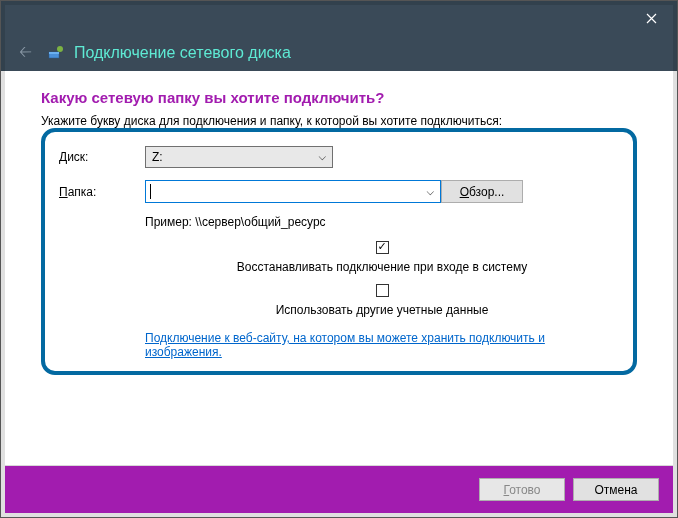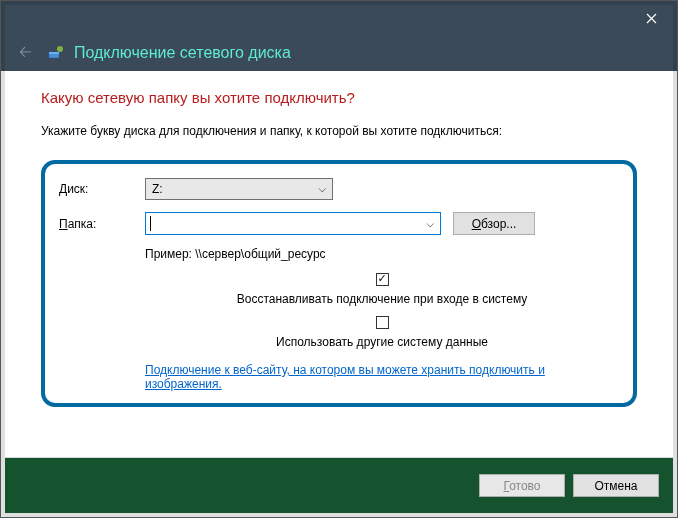--- a/index.html
+++ b/index.html
@@ -57,29 +57,28 @@
   .header-title {
     color: #5eead4;
     font-size: 16px;
   }
   .content {
     padding: 18px 40px 0 40px;
     background: #fff;
     position: relative;
   }
   .heading {
-    color: #b91c1c;
+    color: #a21caf;
     font-size: 15px;
-    font-weight: 400;
-    margin-bottom: 18px;
+    font-weight: 700;
+    margin-bottom: 8px;
   }
   .instruction {
     color: #000;
     font-size: 12px;
-    margin-bottom: 22px;
   }
   .highlight-box {
     border: 4px solid #0369a1;
     border-radius: 14px;
     padding: 14px 14px 12px 14px;
     position: relative;
   }
   .form-row {
     display: flex;
     align-items: center;
@@ -125,21 +124,20 @@
   .folder-chev {
     position: absolute;
     right: 6px;
     top: 5px;
     font-size: 10px;
     color: #333;
   }
   .browse-btn {
     width: 82px;
     height: 23px;
-    margin-left: 12px;
     border: 1px solid #adadad;
     background: #e1e1e1;
     font-size: 12px;
     display: flex;
     align-items: center;
     justify-content: center;
   }
   .indent { margin-left: 86px; }
   .example {
     font-size: 12px;
@@ -177,22 +175,22 @@
     text-decoration: underline;
     font-size: 12px;
     display: inline-block;
     margin-top: 4px;
   }
   .footer {
     position: absolute;
     bottom: 4px;
     left: 4px;
     right: 4px;
-    height: 56px;
-    background: #14532d;
+    height: 48px;
+    background: #a21caf;
     border-top: 1px solid #d8d8d8;
     display: flex;
     align-items: center;
     justify-content: flex-end;
     gap: 8px;
     padding: 14px 14px;
   }
   .footer-btn {
     width: 86px;
     height: 23px;
@@ -260,21 +258,21 @@
 
     <div class="indent example">Пример: \\сервер\общий_ресурс</div>
 
     <div class="indent checkbox-row">
       <span class="checkbox checked"></span>
       <span>Восстанавливать подключение при входе в систему</span>
     </div>
 
     <div class="indent checkbox-row">
       <span class="checkbox"></span>
-      <span>Использовать другие систему данные</span>
+      <span>Использовать другие учетные данные</span>
     </div>
 
     <div class="indent">
       <a class="link">Подключение к веб-сайту, на котором вы можете хранить подключить и изображения.</a>
     </div>
 
   </div>
 </div>
 
 <div class="footer">

